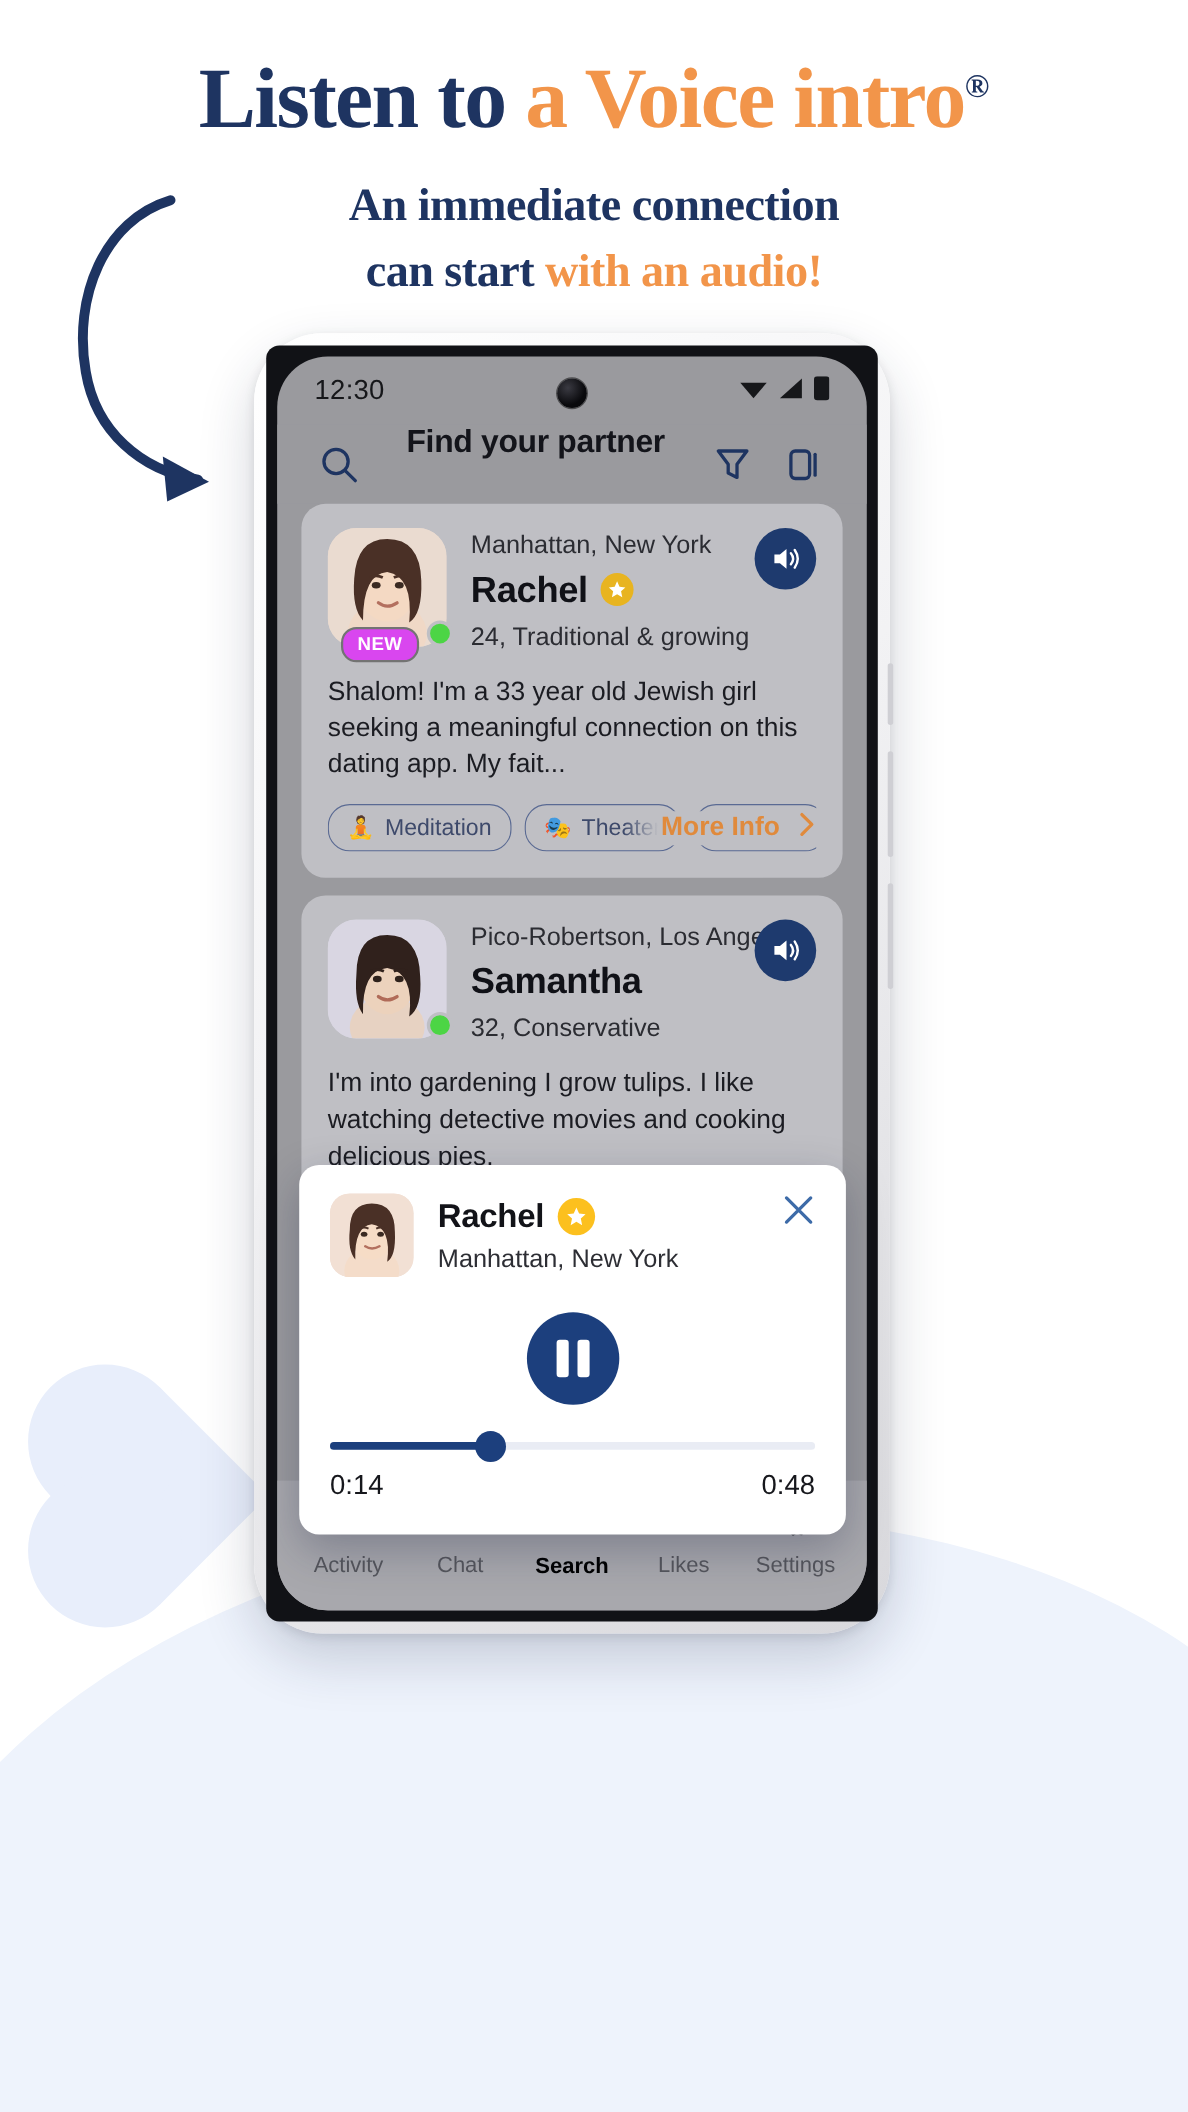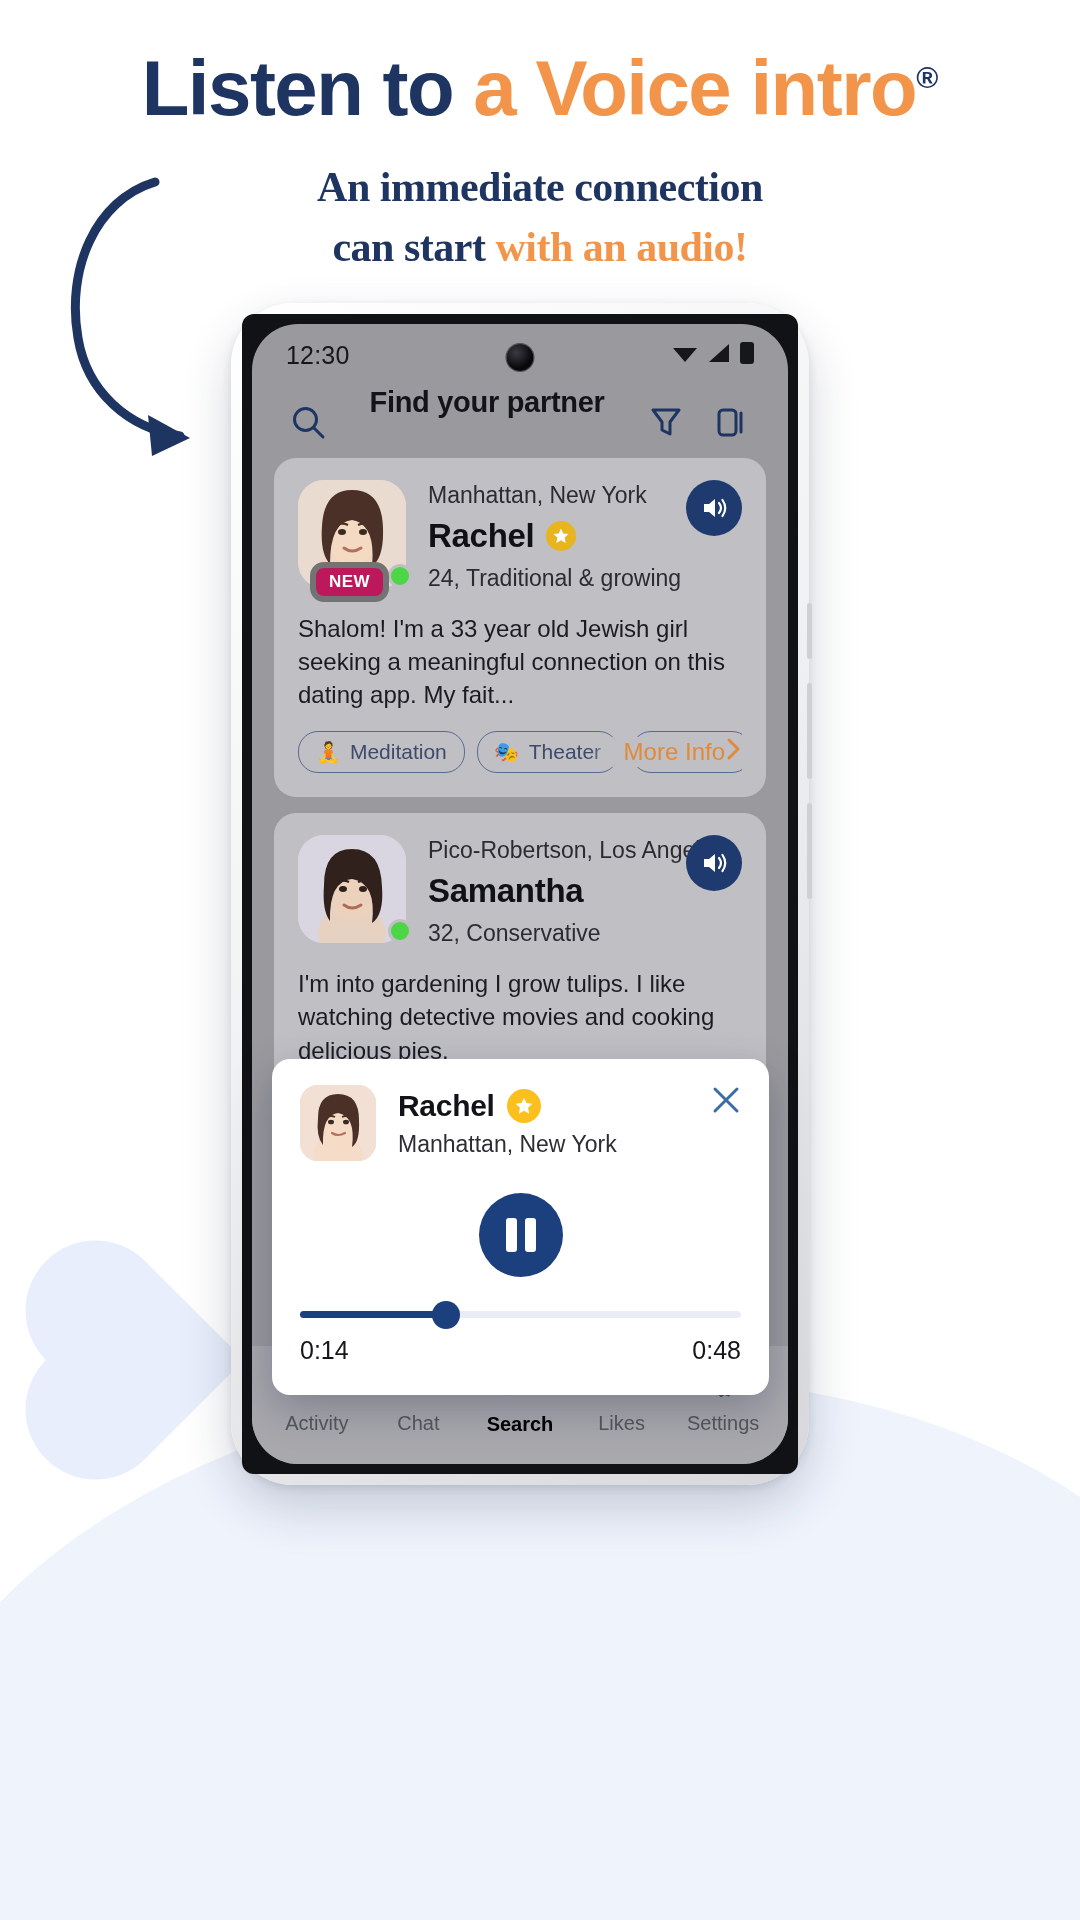--- a/index.html
+++ b/index.html
@@ -31,20 +31,21 @@
   .bg-wave2 {
     position:absolute; left:-60px; bottom:-140px; width:1300px; height:520px;
     background:#f7f9fe; border-radius:58% 42% 0 0 / 74% 58% 0 0;
     transform:rotate(2deg);
   }
 
   
   .headline {
     position:absolute; top:48px; left:0; width:1080px; text-align:center;
     z-index:3;
+    font-family:Liberation Serif, serif;
   }
   .headline h1 {
     font-size:78px; font-weight:bold; letter-spacing:-1.5px;
     color:#1e3461; line-height:1.04; white-space:nowrap;
   }
   .headline .accent { color:#f2954a; }
   .headline .reg {
     font-size:30px; vertical-align:super; color:#1e3461; font-weight:bold;
     letter-spacing:0;
   }
@@ -127,23 +128,23 @@
 
   .avatar-wrap { position:relative; flex:0 0 auto; }
   .avatar {
     width:108px; height:108px; border-radius:26px; overflow:hidden;
     background:#e7d8cf; position:relative;
   }
   .avatar.alt { background:#d6d4e0; }
   .face { position:absolute; inset:0; }
   .badge-new {
     position:absolute; left:12px; bottom:-10px;
-    background:#be185d; color:#fff; font-size:17px; font-weight:bold;
+    background:#d946ef; color:#fff; font-size:17px; font-weight:bold;
     padding:4px 13px; border-radius:14px; letter-spacing:.4px;
-    border:6px solid #737373;
+    border:2px solid #737373;
   }
   .dot-online {
     position:absolute; right:-6px; bottom:4px; width:24px; height:24px;
     border-radius:50%; background:#4cd545; border:3px solid #bfbfc4;
   }
 
   .card-info { flex:1; min-width:0; padding-top:2px; }
   .loc { font-size:23px; color:#2b2c32; margin-bottom:8px; }
   .name-row { display:flex; align-items:center; gap:12px; margin-bottom:10px; }
   .name { font-size:33px; font-weight:bold; color:#101117; letter-spacing:-.3px; }
@@ -169,24 +170,24 @@
     overflow:hidden; position:relative;
   }
   .tag {
     display:flex; align-items:center; gap:9px; flex:0 0 auto;
     border:1.5px solid #5a6a93; border-radius:20px;
     padding:8px 17px; font-size:21px; color:#3e4a6b; white-space:nowrap;
   }
   .tag .emo { font-size:20px; }
   .more-info {
     position:absolute; right:0; top:50%; transform:translateY(-50%);
-    display:flex; align-items:center; gap:1px;
+    display:flex; align-items:center; gap:17px;
     background:linear-gradient(90deg, rgba(191,191,196,0) 0%, #bfbfc4 18%, #bfbfc4 100%);
     padding-left:34px;
-    font-size:24px; font-weight:normal; color:#e08a3c;
+    font-size:24px; font-weight:bold; color:#e08a3c;
   }
 
   
   .player {
     position:absolute; left:272px; top:1059px; width:497px;
     background:#ffffff; border-radius:18px; padding:26px 28px 30px;
     box-shadow:0 14px 40px rgba(20,30,60,.28);
     z-index:6;
   }
   .player-top { display:flex; align-items:center; gap:22px; }

